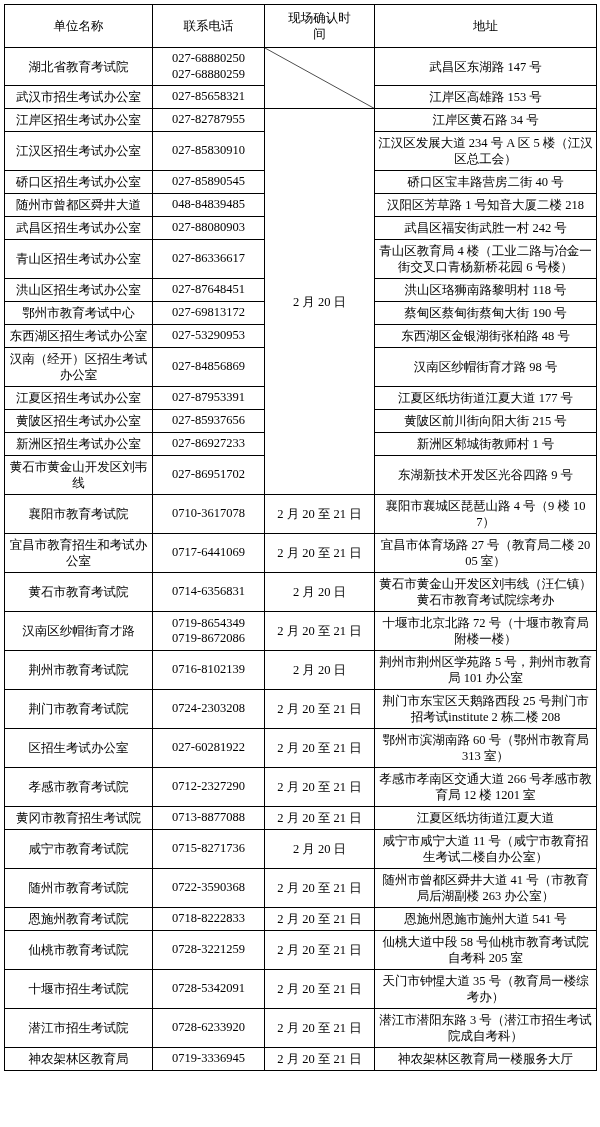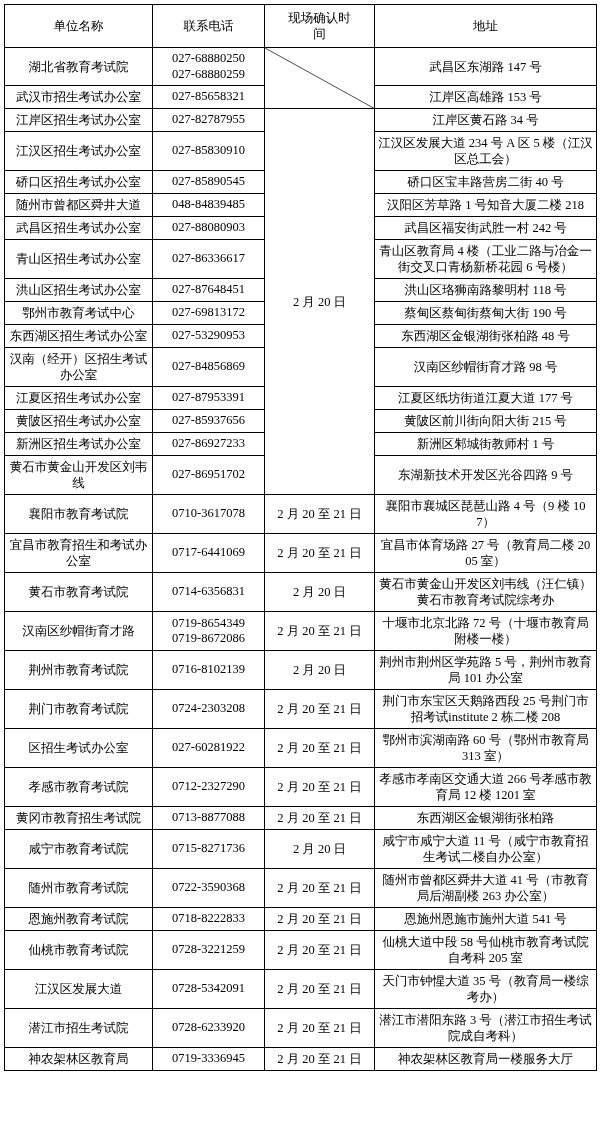--- a/index.html
+++ b/index.html
@@ -219,21 +219,21 @@
         <tr>
           <td class="unit-cell">孝感市教育考试院</td>
           <td class="tel-cell">0712-2327290</td>
           <td>2 月 20 至 21 日</td>
           <td class="addr-cell">孝感市孝南区交通大道 266 号孝感市教育局 12 楼 1201 室</td>
         </tr>
         <tr>
           <td class="unit-cell">黄冈市教育招生考试院</td>
           <td class="tel-cell">0713-8877088</td>
           <td>2 月 20 至 21 日</td>
-          <td class="addr-cell">东西湖区金银湖街张柏路</td>
+          <td class="addr-cell">江夏区纸坊街道江夏大道</td>
         </tr>
         <tr>
           <td class="unit-cell">咸宁市教育考试院</td>
           <td class="tel-cell">0715-8271736</td>
           <td>2 月 20 日</td>
           <td class="addr-cell">咸宁市咸宁大道 11 号（咸宁市教育招生考试二楼自办公室）</td>
         </tr>
         <tr>
           <td class="unit-cell">随州市教育考试院</td>
           <td class="tel-cell">0722-3590368</td>
@@ -246,21 +246,21 @@
           <td>2 月 20 至 21 日</td>
           <td class="addr-cell">恩施州恩施市施州大道 541 号</td>
         </tr>
         <tr>
           <td class="unit-cell">仙桃市教育考试院</td>
           <td class="tel-cell">0728-3221259</td>
           <td>2 月 20 至 21 日</td>
           <td class="addr-cell">仙桃大道中段 58 号仙桃市教育考试院自考科 205 室</td>
         </tr>
         <tr>
-          <td class="unit-cell">江汉区发展大道</td>
+          <td class="unit-cell">十堰市招生考试院</td>
           <td class="tel-cell">0728-5342091</td>
           <td>2 月 20 至 21 日</td>
           <td class="addr-cell">天门市钟惺大道 35 号（教育局一楼综考办）</td>
         </tr>
         <tr>
           <td class="unit-cell">潜江市招生考试院</td>
           <td class="tel-cell">0728-6233920</td>
           <td>2 月 20 至 21 日</td>
           <td class="addr-cell">潜江市潜阳东路 3 号（潜江市招生考试院成自考科）</td>
         </tr>

